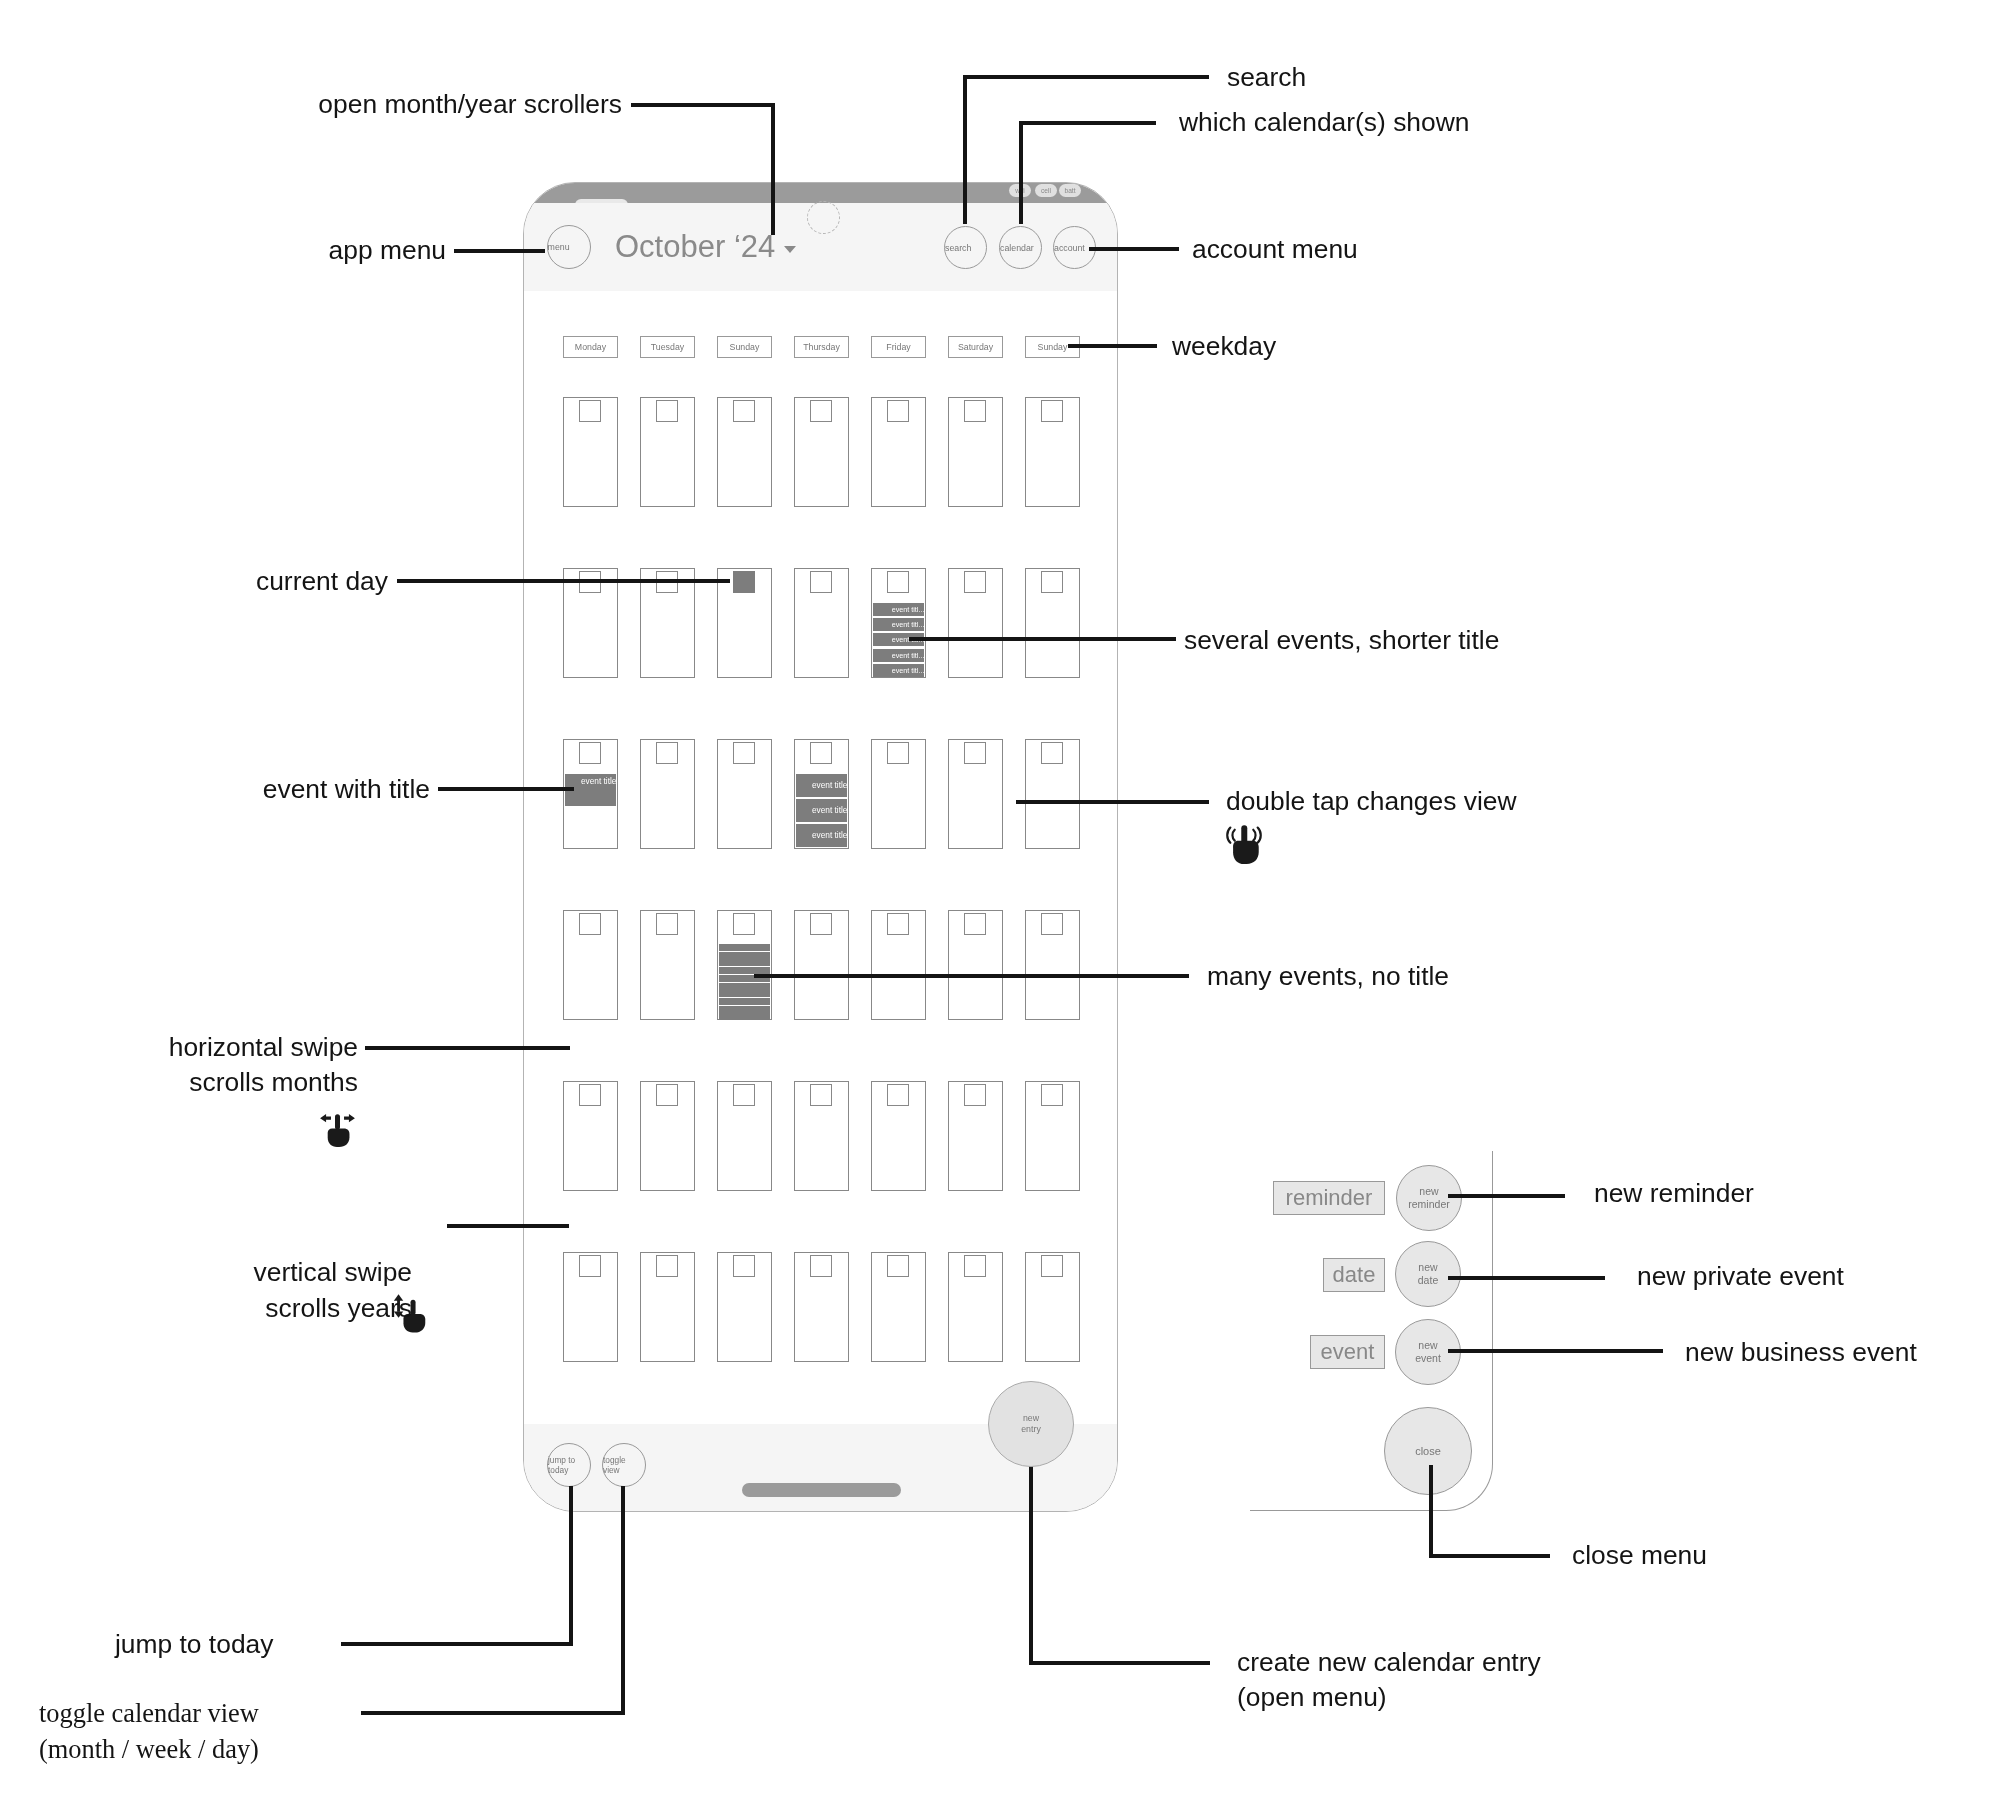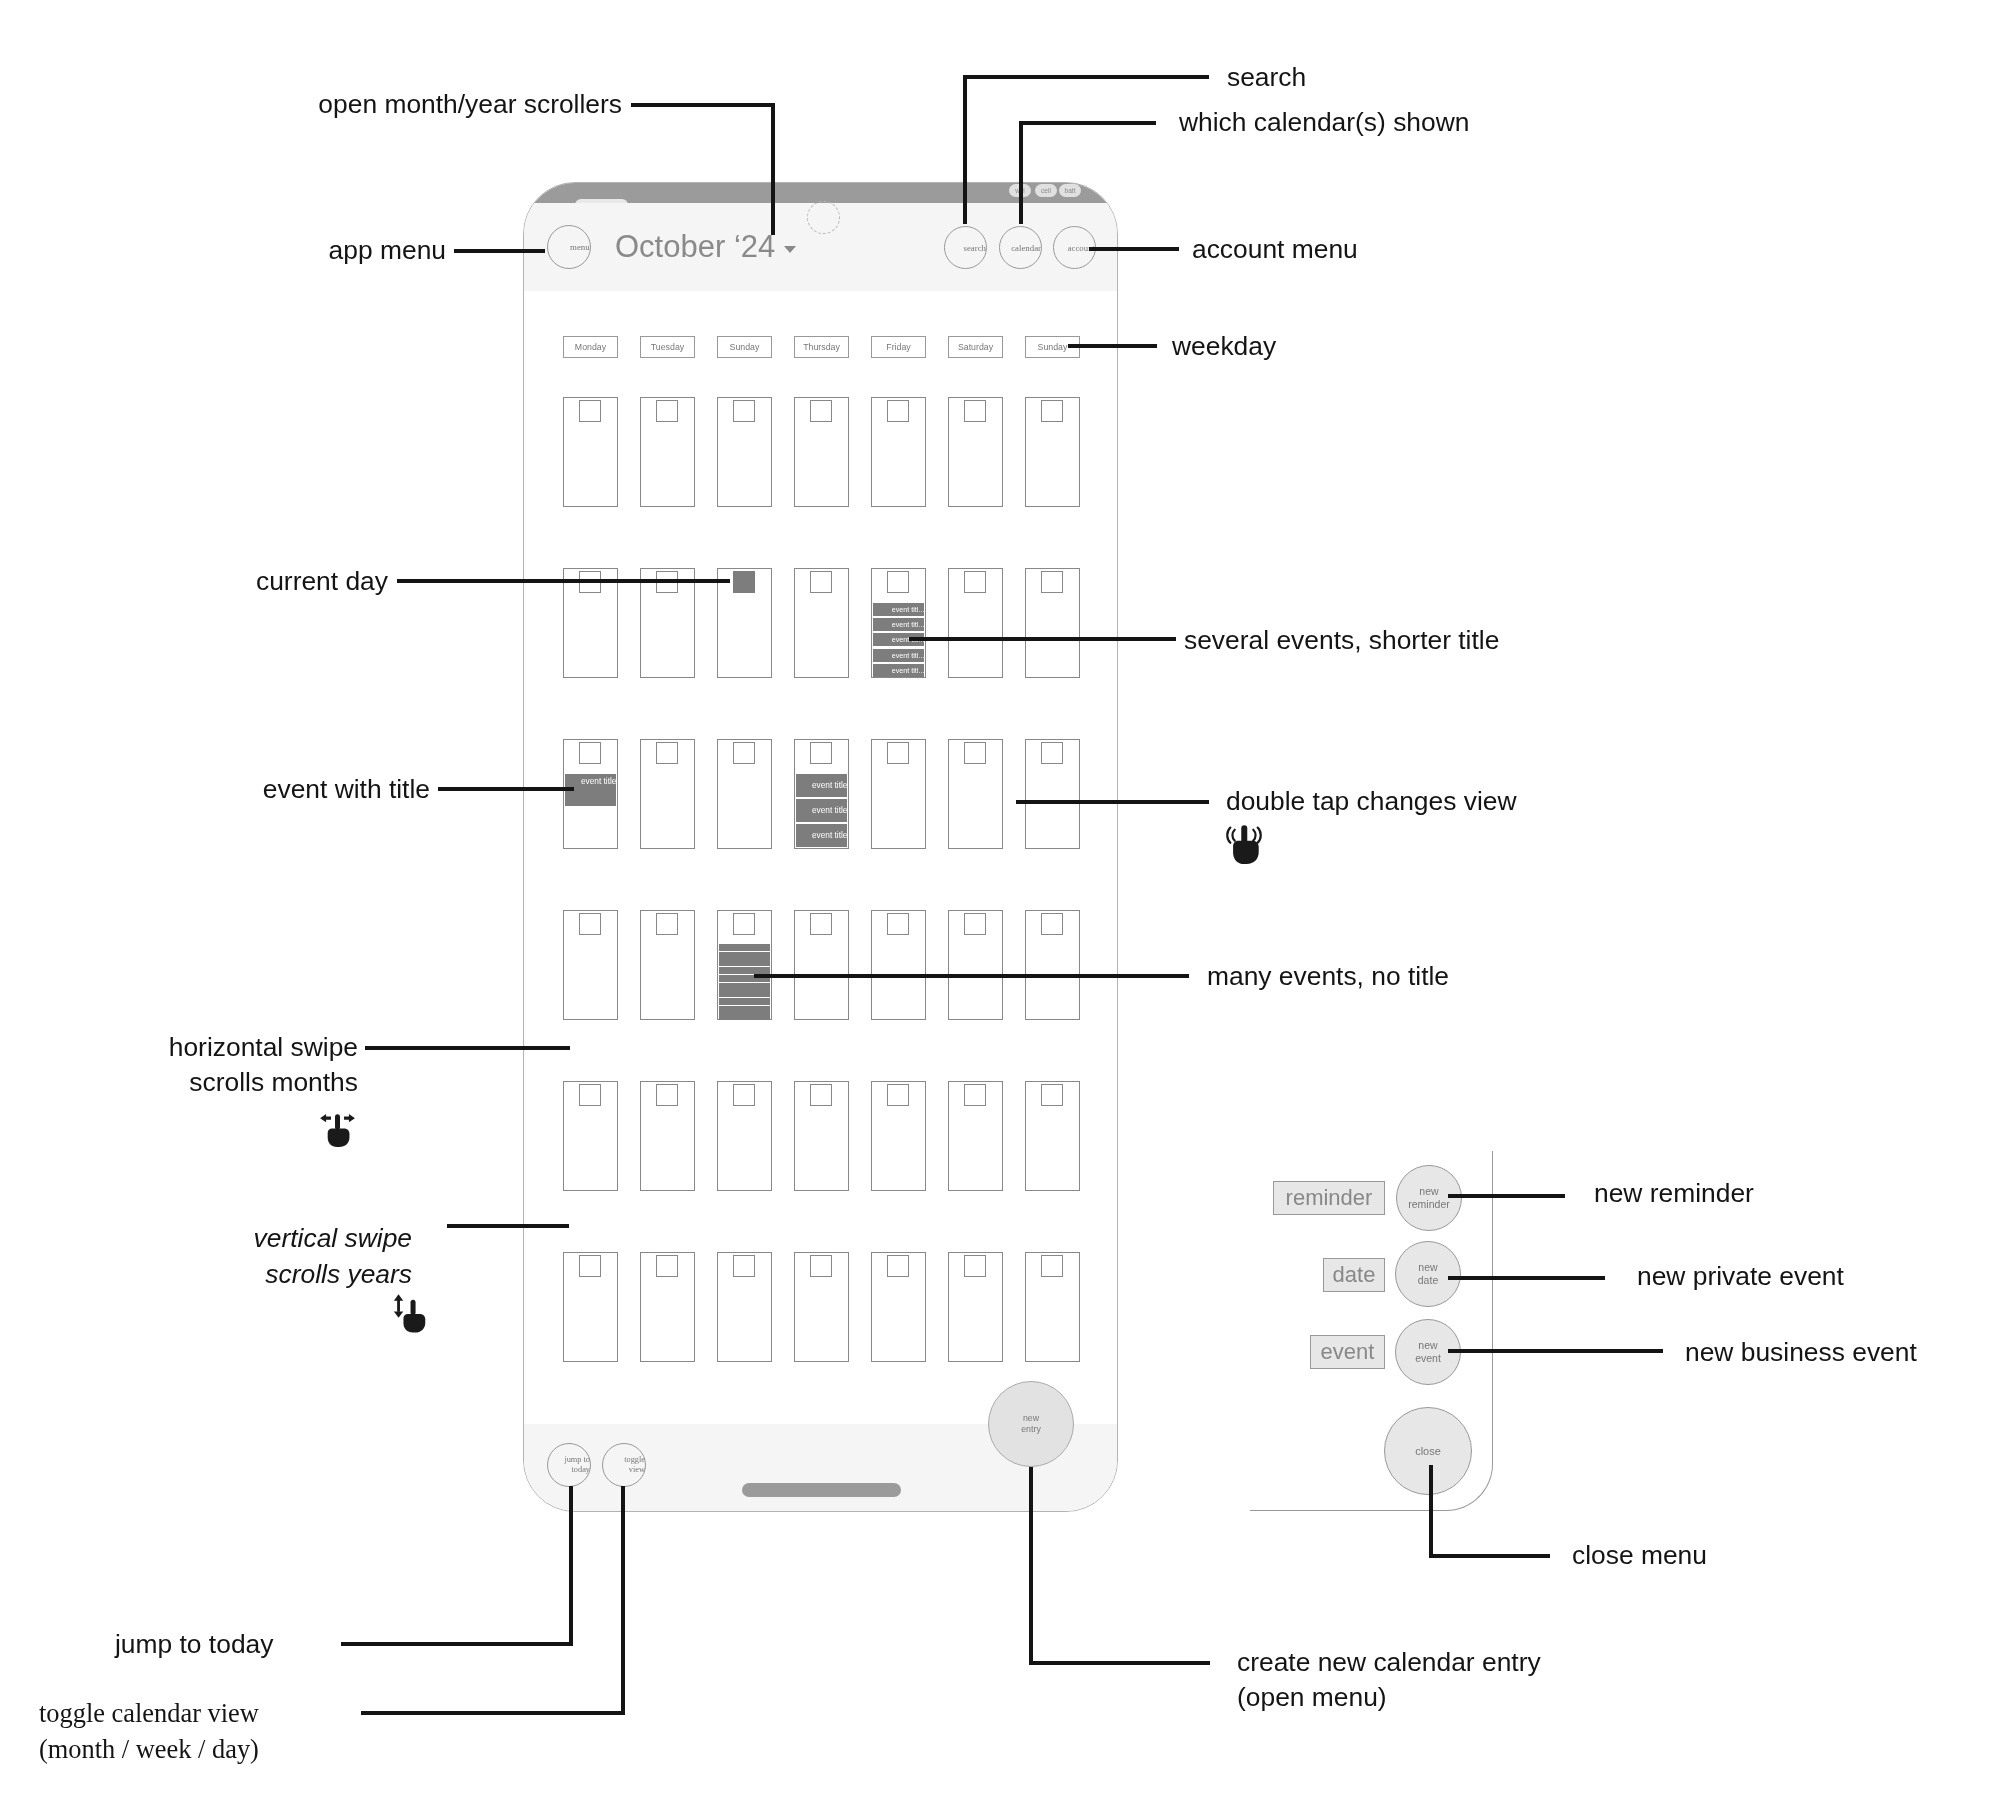--- a/index.html
+++ b/index.html
@@ -19,22 +19,22 @@
          background:#fff;overflow:hidden;}
   #statusbar{position:absolute;left:0;top:0;width:100%;height:20px;background:#9b9b9b;}
   .pill{position:absolute;background:#e9e9e9;color:#8a8a8a;display:flex;
         align-items:center;justify-content:center;}
   #timepill{left:51px;top:16px;width:53px;height:12px;border-radius:6.6px;font-size:7.2px;}
   .statpill{top:1.1px;width:22px;height:12.7px;border-radius:6.6px;font-size:6.6px;background:#e0e0e0;}
   #notch{position:absolute;left:283px;top:17.6px;width:31px;height:31px;border-radius:50%;
          border:1.1px dashed #b5b5b5;background:transparent;}
   #headerband{position:absolute;left:0;top:20px;width:100%;height:88px;background:#f5f5f5;}
   .circbtn{position:absolute;border:1.1px solid #999;border-radius:50%;background:transparent;
-           display:flex;flex-direction:column;align-items:flex-end;justify-content:center;
-           color:#777;text-align:center;box-sizing:border-box;font-family:Liberation Serif, serif;}
+           display:flex;flex-direction:column;align-items:flex-start;justify-content:center;
+           color:#777;text-align:center;box-sizing:border-box;}
   #menubtn{left:22.6px;top:42px;width:44px;height:44px;font-size:8.8px;}
   #searchbtn{left:420px;top:43px;width:43px;height:43px;font-size:8.8px;}
   #calendarbtn{left:475px;top:43px;width:43px;height:43px;font-size:8.8px;}
   #accountbtn{left:529px;top:43px;width:43px;height:43px;font-size:8.8px;}
   #monthtitle{position:absolute;left:91px;top:42px;height:44px;display:flex;
               align-items:center;font-size:31px;color:#8a8a8a;cursor:pointer;}
   #caret{display:inline-block;width:0;height:0;margin-left:8.8px;margin-top:4.4px;
          border-left:6px solid transparent;border-right:6px solid transparent;
          border-top:7.7px solid #8a8a8a;}
   #weekrow{position:absolute;left:39px;top:153px;display:flex;gap:22px;}
@@ -349,21 +349,21 @@
   <div class="ann" style="left:1172px;top:332px;">weekday</div>
   <div class="ann r" style="right:1627px;top:567px;">current day</div>
   <div class="ann" style="left:1184px;top:626px;">several events, shorter title</div>
   <div class="ann r" style="right:1585px;top:775px;">event with title</div>
   <div class="ann" style="left:1226px;top:787px;">double tap changes view</div>
   <div class="ann" style="left:1207px;top:962px;">many events, no title</div>
   <div class="ann r" style="right:1657px;top:1030px;line-height:35px;">
     <div>horizontal swipe</div>
     <div>scrolls months</div>
   </div>
-  <div class="ann r" style="right:1603px;top:1220px;line-height:36px;font-style:italic;">
+  <div class="ann r" style="right:1603px;top:1254px;line-height:36px;">
     <div>vertical swipe</div>
     <div>scrolls years</div>
   </div>
   <div class="ann" style="left:115px;top:1630px;">jump to today</div>
   <div class="ann" style="left:39px;top:1695px;line-height:36px;font-family:Liberation Serif, serif;">
     <div>toggle calendar view</div>
     <div>(month / week / day)</div>
   </div>
   <div class="ann" style="left:1237px;top:1645px;line-height:35px;">
     <div>create new calendar entry</div>

